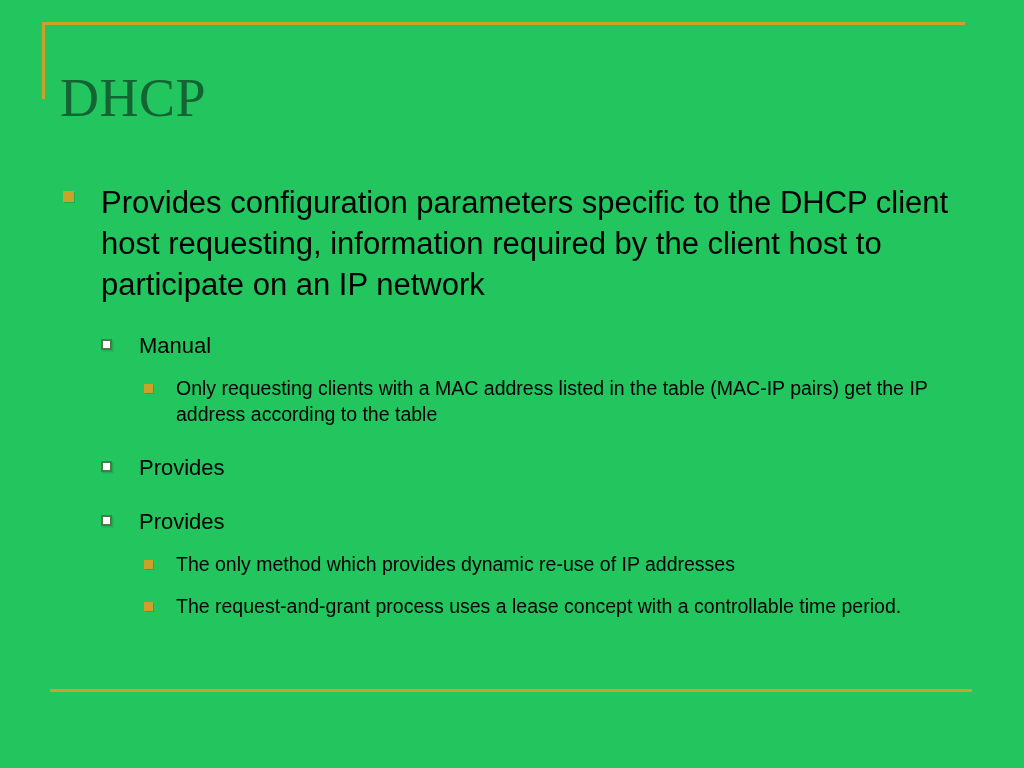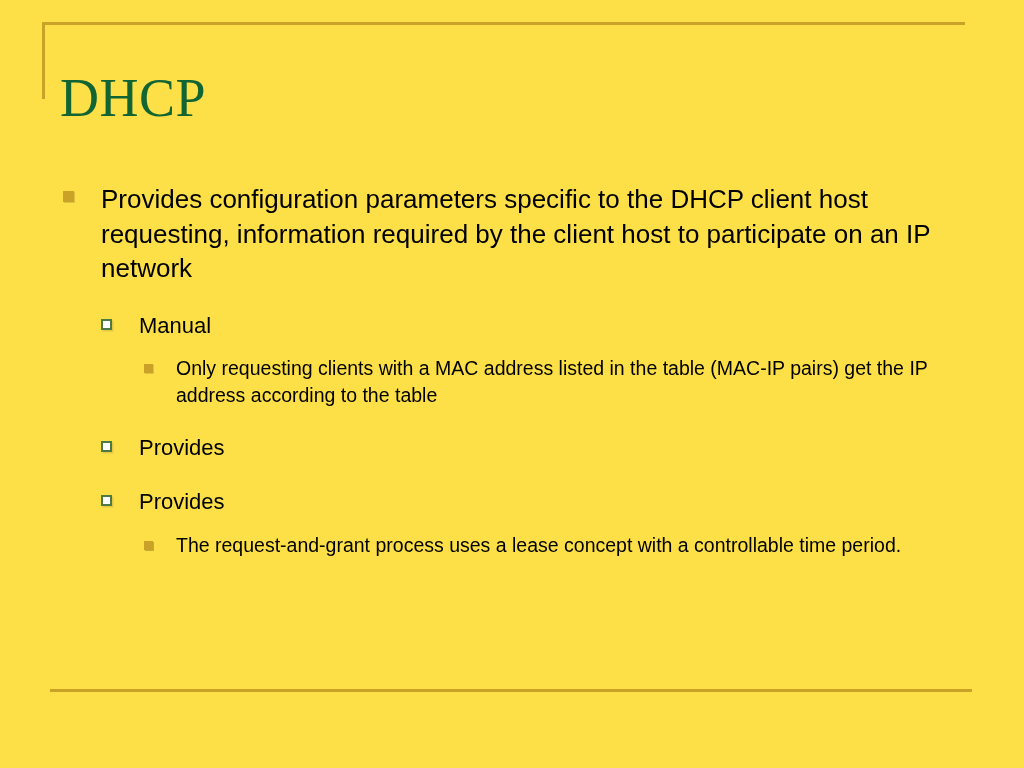--- a/index.html
+++ b/index.html
@@ -13,21 +13,21 @@
     height: 768px;
     overflow: hidden;
     font-family: "Liberation Sans", sans-serif;
     -webkit-font-smoothing: antialiased;
   }
 
   .slide {
     position: relative;
     width: 1024px;
     height: 768px;
-    background: #fde047;
+    background: #22c55e;
   }
 
   
   .title-rule-top {
     position: absolute;
     left: 42px;
     top: 22px;
     width: 923px;
     height: 3px;
     background: #c9a227;
@@ -85,21 +85,21 @@
   
   .marker {
     position: absolute;
     display: block;
     box-sizing: border-box;
   }
 
   
   .lvl1 {
     padding-left: 45px;
-    font-size: 26px;
+    font-size: 31px;
     line-height: 1.33;
     margin-bottom: 5px;
   }
   .lvl1 > .marker {
     left: 7px;
     top: 9px;
     width: 11px;
     height: 11px;
     background: #c9a227;
     box-shadow: 1px 1px 0 rgba(0,0,0,0.12);
@@ -178,20 +178,21 @@
     </div>
 
 
     <div class="bullet lvl2">
       <span class="marker"></span>
       <span class="bullet-text">Provides</span>
     </div>
 
     <div class="bullet lvl3">
       <span class="marker"></span>
+      <span class="bullet-text">The only method which provides dynamic re-use of IP addresses</span>
     </div>
 
     <div class="bullet lvl3">
       <span class="marker"></span>
       <span class="bullet-text">The request-and-grant process uses a lease concept with a controllable time period.</span>
     </div>
 
   </div>
 
   <div class="footer-rule"></div>

